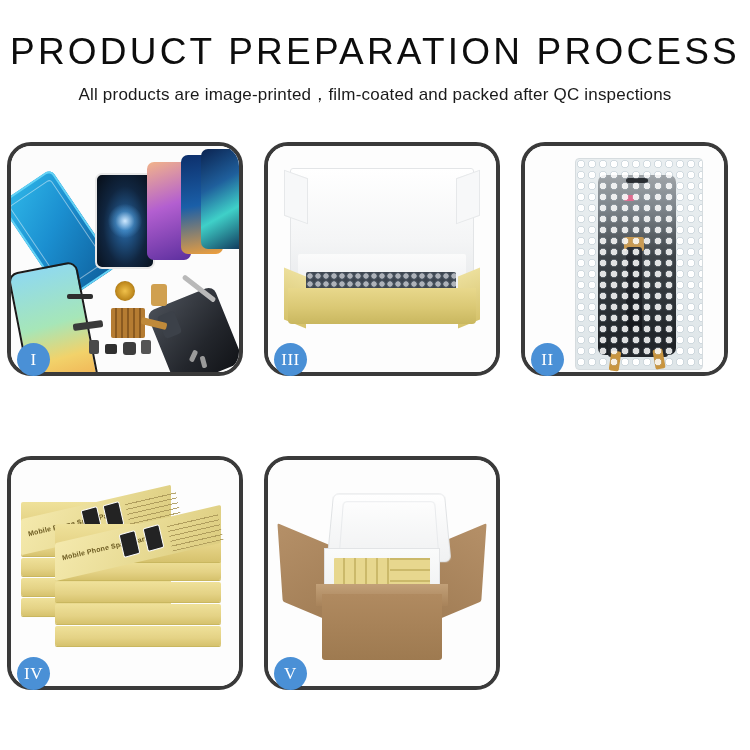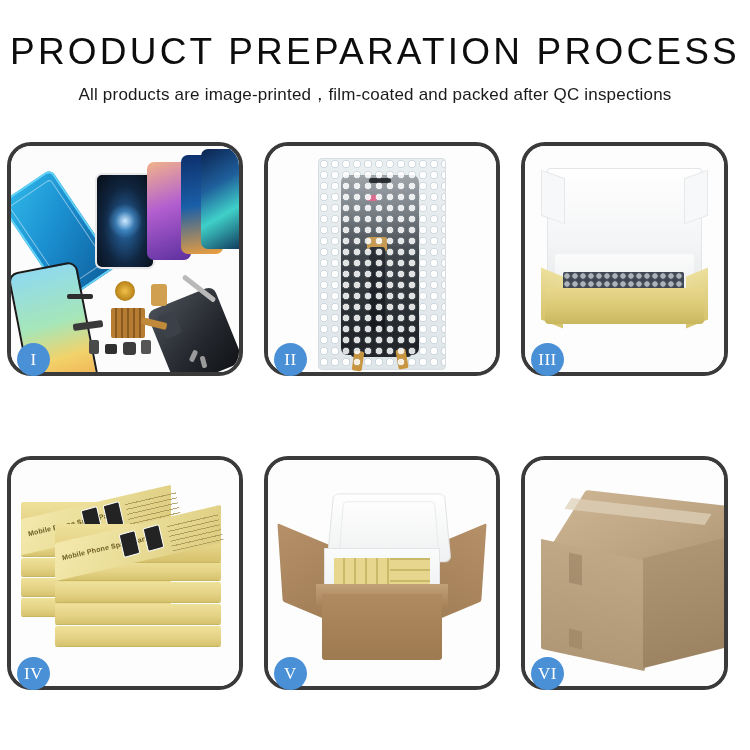--- a/index.html
+++ b/index.html
@@ -385,49 +385,49 @@
           <div class="pt screw1"></div>
           <div class="pt screw2"></div>
           <div class="pt tool"></div>
         </div>
       </div>
       <div class="badge">I</div>
     </div>
 
     <div class="panel">
       <div class="canvas">
+        <div class="p3wrap">
+          <div class="lidBack"></div>
+          <div class="lidFlapL"></div>
+          <div class="lidFlapR"></div>
+          <div class="foamLayer"></div>
+          <div class="bubbleFill"></div>
+          <div class="trayLeft"></div>
+          <div class="trayRight"></div>
+          <div class="trayFront"></div>
+        </div>
+      </div>
+      <div class="badge">III</div>
+    </div>
+
+    <div class="panel">
+      <div class="canvas">
         <div class="bubblebag">
           <div class="lcd">
             <div class="lcdpink"></div>
             <div class="lcdconn"></div>
             <div class="lcdflex"></div>
             <div class="lcdfoot"></div>
             <div class="lcdgold1"></div>
             <div class="lcdgold2"></div>
           </div>
           <div class="bubbleOver"></div>
         </div>
       </div>
       <div class="badge">II</div>
-    </div>
-
-    <div class="panel">
-      <div class="canvas">
-        <div class="p3wrap">
-          <div class="lidBack"></div>
-          <div class="lidFlapL"></div>
-          <div class="lidFlapR"></div>
-          <div class="foamLayer"></div>
-          <div class="bubbleFill"></div>
-          <div class="trayLeft"></div>
-          <div class="trayRight"></div>
-          <div class="trayFront"></div>
-        </div>
-      </div>
-      <div class="badge">III</div>
     </div>
 
     <div class="panel">
       <div class="canvas">
         <div class="stack">
 
           <div class="sbox" style="left:0;top:112px;width:150px;height:18px;"></div>
           <div class="sbox" style="left:0;top:92px;width:150px;height:18px;"></div>
           <div class="sbox" style="left:0;top:72px;width:150px;height:18px;"></div>
           <div class="sbox" style="left:0;top:52px;width:150px;height:18px;"></div>
@@ -467,28 +467,15 @@
           <div class="foamBody"></div>
           <div class="yellowStack"></div>
           <div class="yellowStack2"></div>
           <div class="cartonRim"></div>
           <div class="cartonBody"></div>
         </div>
       </div>
       <div class="badge">V</div>
     </div>
 
-    <div class="panel">
-      <div class="canvas">
-        <div class="p6">
-          <div class="c6top"></div>
-          <div class="tapeTop"></div>
-          <div class="c6front"></div>
-          <div class="c6side"></div>
-          <div class="tapeSeamF"></div>
-          <div class="tapeSeamF2"></div>
-        </div>
-      </div>
-      <div class="badge">VI</div>
-    </div>
 
   </div>
 </div>
 
 </body></html>

